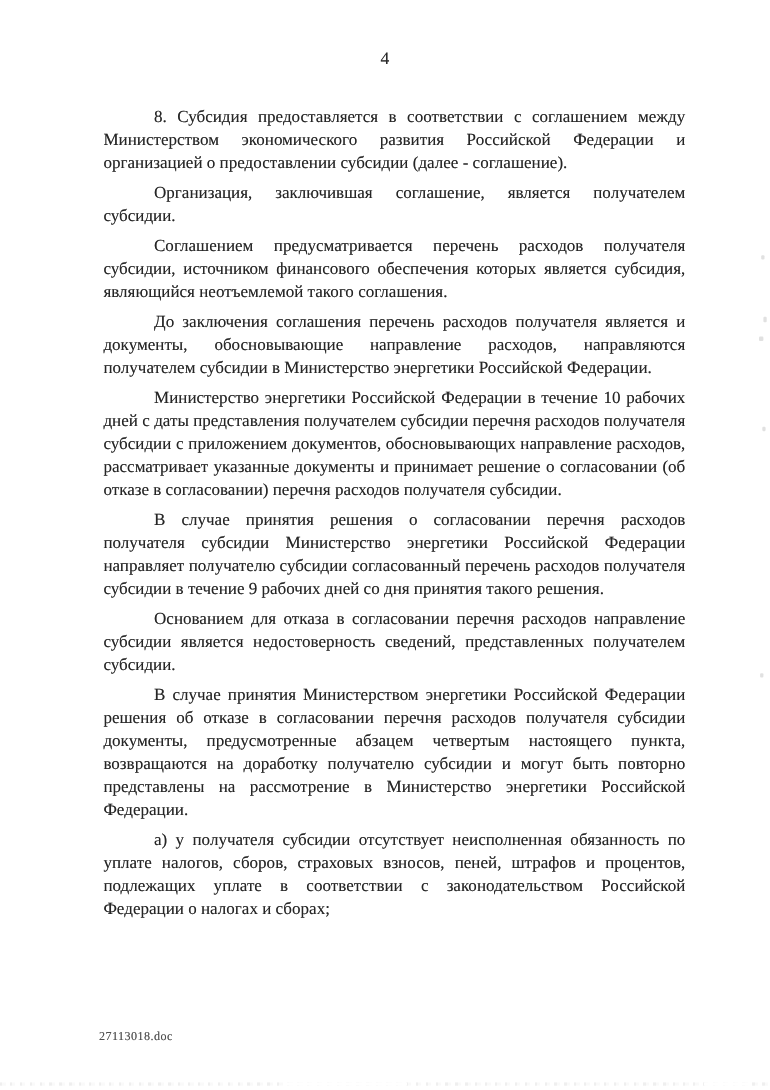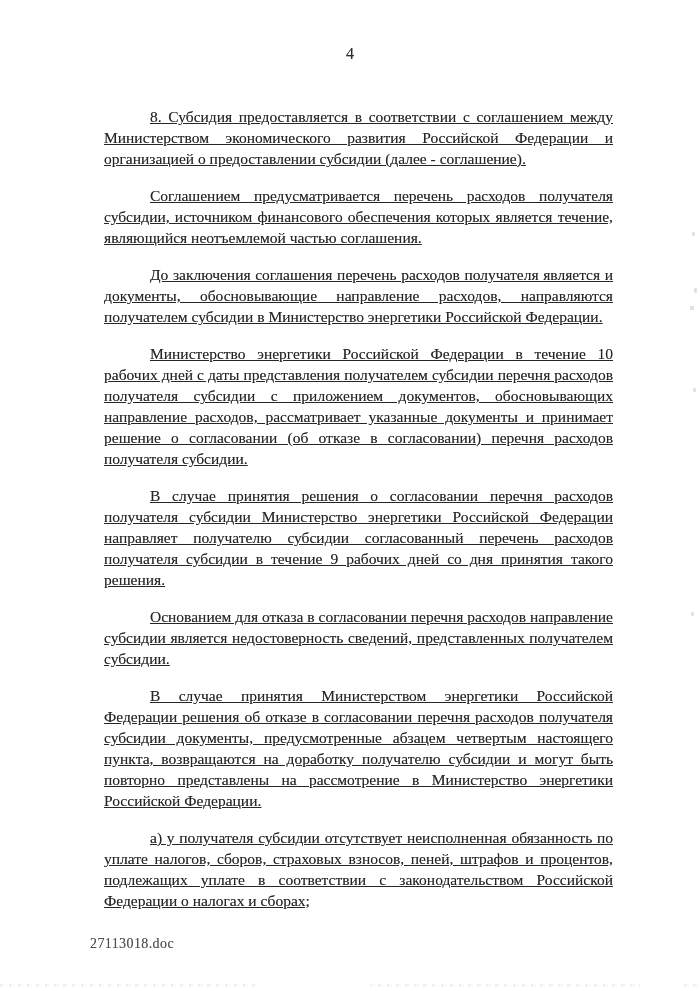--- a/index.html
+++ b/index.html
@@ -35,30 +35,29 @@
     left: 88px;
     width: 541px;
     color: #262626;
     font-size: 15.5px;
     line-height: 21px;
     text-align: justify;
     text-shadow: 0 0 0.6px rgba(45,45,45,0.5);
     hyphens: none;
   }
   .content p {
-    margin: 16px;
+    margin: 6px;
     padding: 0;
     text-indent: 46px;
-    text-decoration: underline;
   }
   .footer-filename {
     position: absolute;
     top: 936px;
     left: 90px;
-    font-size: 14px;
+    font-size: 11px;
     color: #4f4f4f;
     letter-spacing: 0.4px;
     text-shadow: 0 0 0.4px rgba(80,80,80,0.5);
   }
   
   .scan-noise-bottom {
     position: absolute;
     top: 984px;
     left: 0;
     width: 700px;
@@ -85,21 +84,22 @@
 </style>
 </head>
 <body>
 
 <div class="page">
 
   <div class="page-number">4</div>
 
   <div class="content">
     <p>8. Субсидия предоставляется в соответствии с соглашением между Министерством экономического развития Российской Федерации и организацией о предоставлении субсидии (далее - соглашение).</p>
-    <p>Соглашением предусматривается перечень расходов получателя субсидии, источником финансового обеспечения которых является течение, являющийся неотъемлемой частью соглашения.</p>
+    <p>Организация, заключившая соглашение, является получателем субсидии.</p>
+    <p>Соглашением предусматривается перечень расходов получателя субсидии, источником финансового обеспечения которых является субсидия, являющийся неотъемлемой такого соглашения.</p>
     <p>До заключения соглашения перечень расходов получателя является и документы, обосновывающие направление расходов, направляются получателем субсидии в Министерство энергетики Российской Федерации.</p>
     <p>Министерство энергетики Российской Федерации в течение 10 рабочих дней с даты представления получателем субсидии перечня расходов получателя субсидии с приложением документов, обосновывающих направление расходов, рассматривает указанные документы и принимает решение о согласовании (об отказе в согласовании) перечня расходов получателя субсидии.</p>
     <p>В случае принятия решения о согласовании перечня расходов получателя субсидии Министерство энергетики Российской Федерации направляет получателю субсидии согласованный перечень расходов получателя субсидии в течение 9 рабочих дней со дня принятия такого решения.</p>
     <p>Основанием для отказа в согласовании перечня расходов направление субсидии является недостоверность сведений, представленных получателем субсидии.</p>
     <p>В случае принятия Министерством энергетики Российской Федерации решения об отказе в согласовании перечня расходов получателя субсидии документы, предусмотренные абзацем четвертым настоящего пункта, возвращаются на доработку получателю субсидии и могут быть повторно представлены на рассмотрение в Министерство энергетики Российской Федерации.</p>
     <p>а) у получателя субсидии отсутствует неисполненная обязанность по уплате налогов, сборов, страховых взносов, пеней, штрафов и процентов, подлежащих уплате в соответствии с законодательством Российской Федерации о налогах и сборах;</p>
   </div>
 
   <div class="footer-filename">27113018.doc</div>
 

